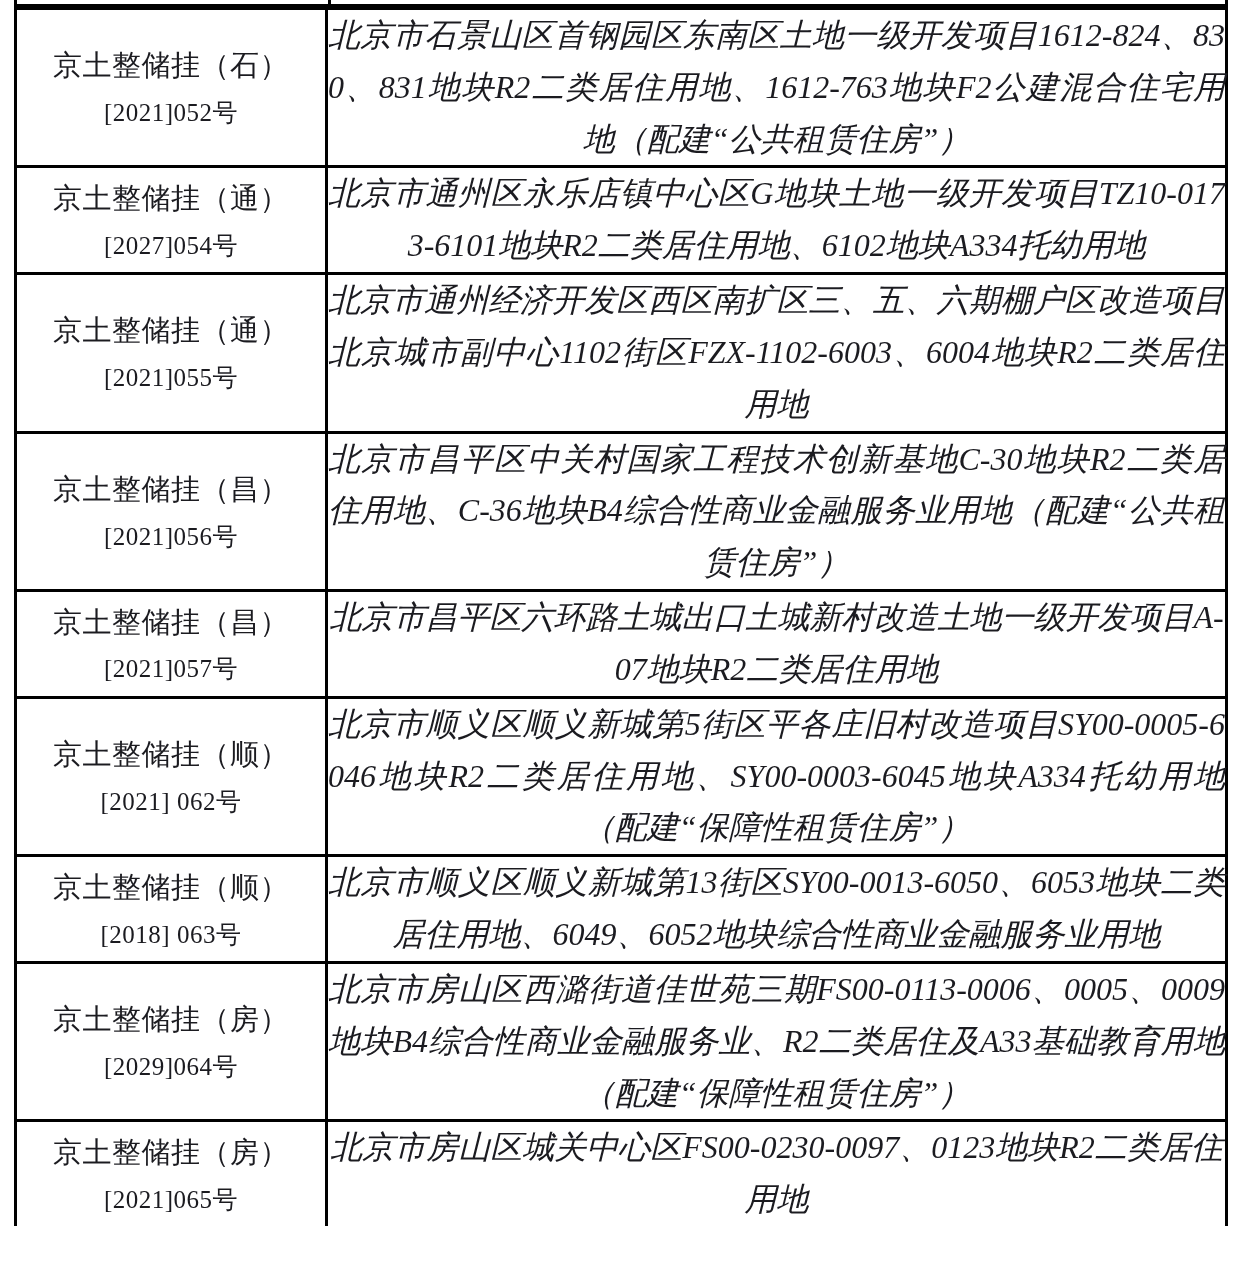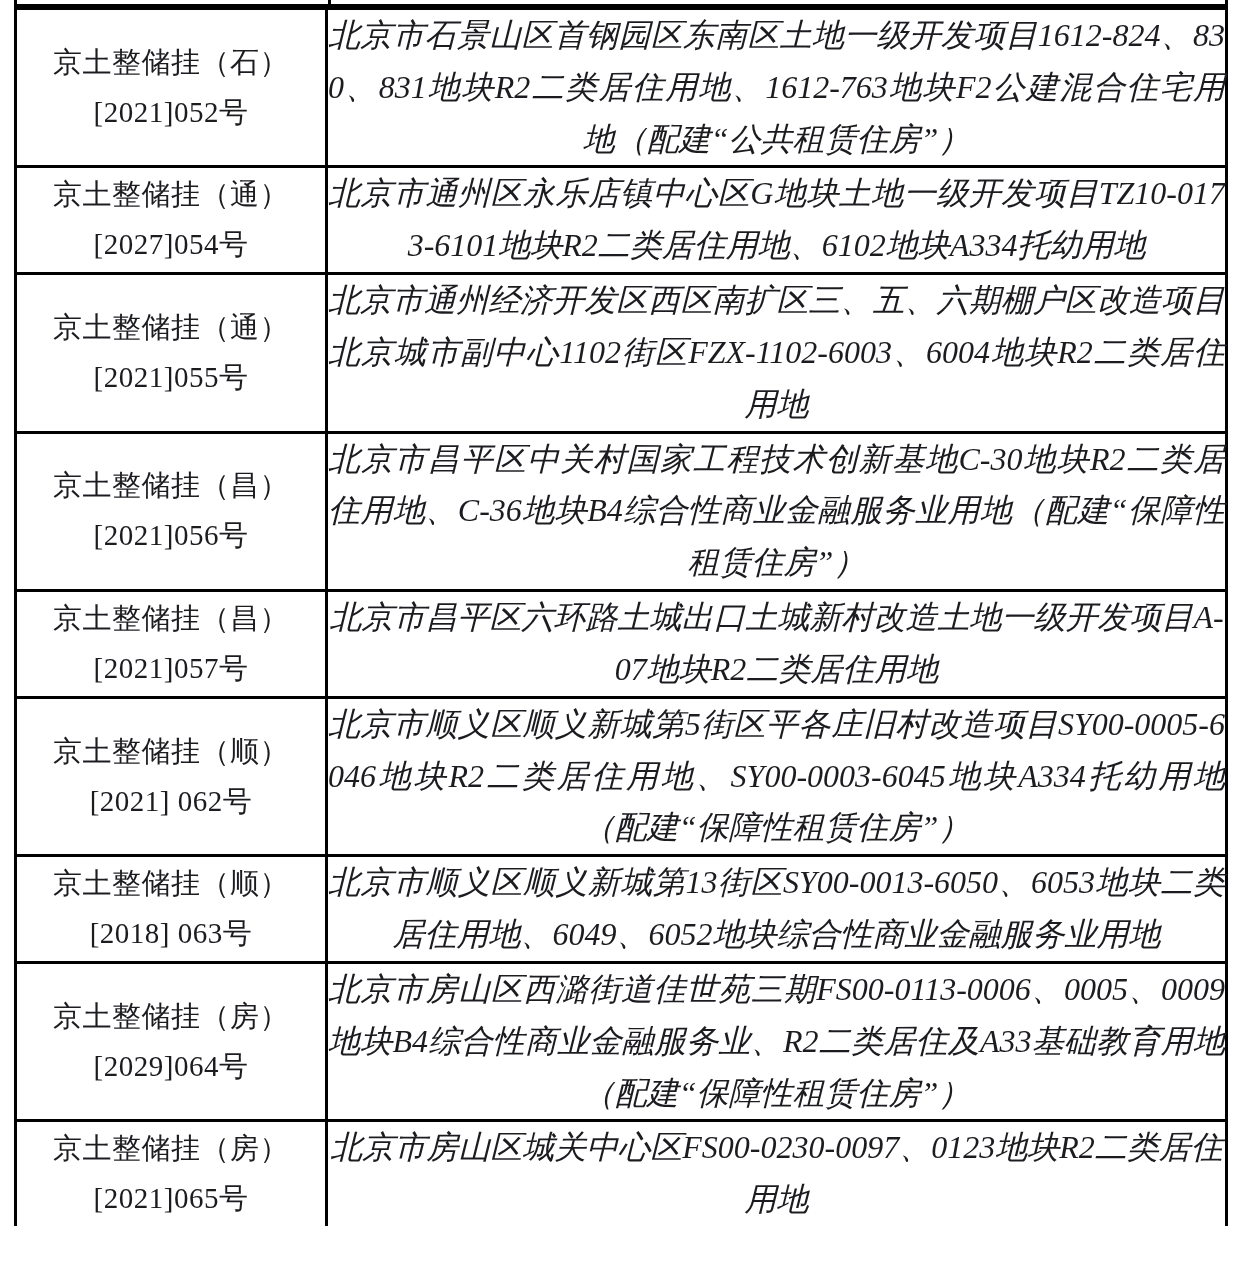--- a/index.html
+++ b/index.html
@@ -75,21 +75,21 @@
     letter-spacing: 0.5px;
     white-space: nowrap;
   }
   .code-line {
     display: block;
   }
   .code-line.code-name {
     font-size: 29px;
   }
   .code-line.code-number {
-    font-size: 29px;
+    font-size: 25px;
   }
 
   .desc-cell {
     padding: 12px 18px;
     line-height: 1.62;
     font-size: 32px;
     text-align: center;
     letter-spacing: 0;
     word-break: break-all;
     font-style: italic;
@@ -140,21 +140,21 @@
             <span class="code-line code-name">京土整储挂（通）</span>
             <span class="code-line code-number">[2021]055号</span>
           </td>
           <td class="desc-cell multi">北京市通州经济开发区西区南扩区三、五、六期棚户区改造项目北京城市副中心1102街区FZX-1102-6003、6004地块R2二类居住用地</td>
         </tr>
         <tr>
           <td class="code-cell">
             <span class="code-line code-name">京土整储挂（昌）</span>
             <span class="code-line code-number">[2021]056号</span>
           </td>
-          <td class="desc-cell multi">北京市昌平区中关村国家工程技术创新基地C-30地块R2二类居住用地、C-36地块B4综合性商业金融服务业用地（配建“保障性租赁住房”）</td>
+          <td class="desc-cell multi">北京市昌平区中关村国家工程技术创新基地C-30地块R2二类居住用地、C-36地块B4综合性商业金融服务业用地（配建“公共租赁住房”）</td>
         </tr>
         <tr>
           <td class="code-cell">
             <span class="code-line code-name">京土整储挂（昌）</span>
             <span class="code-line code-number">[2021]057号</span>
           </td>
           <td class="desc-cell">北京市昌平区六环路土城出口土城新村改造土地一级开发项目A-07地块R2二类居住用地</td>
         </tr>
         <tr>
           <td class="code-cell">

